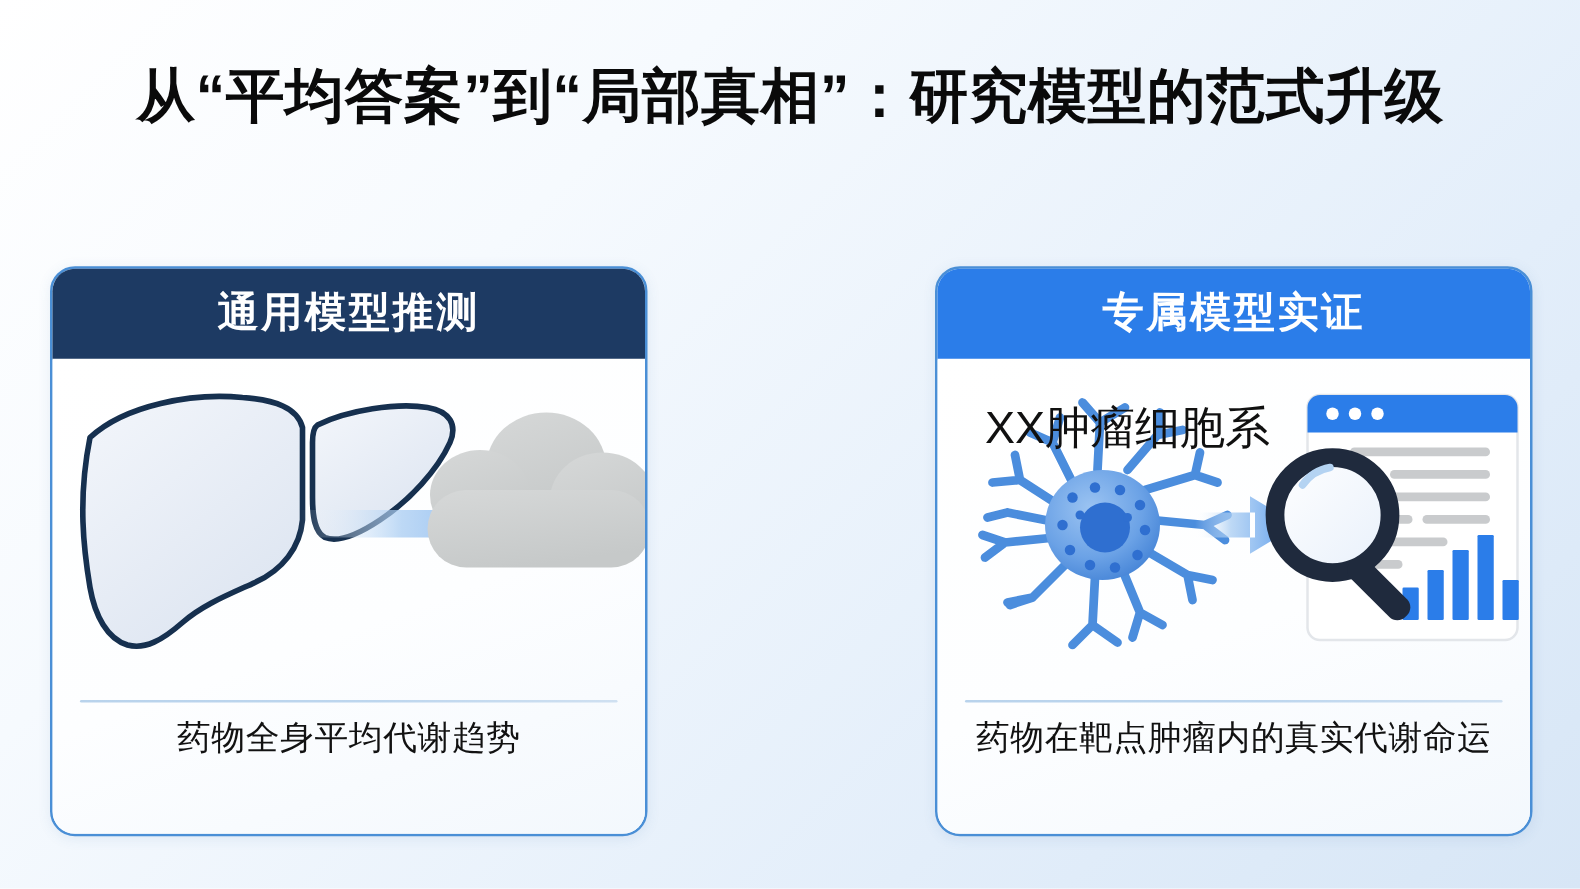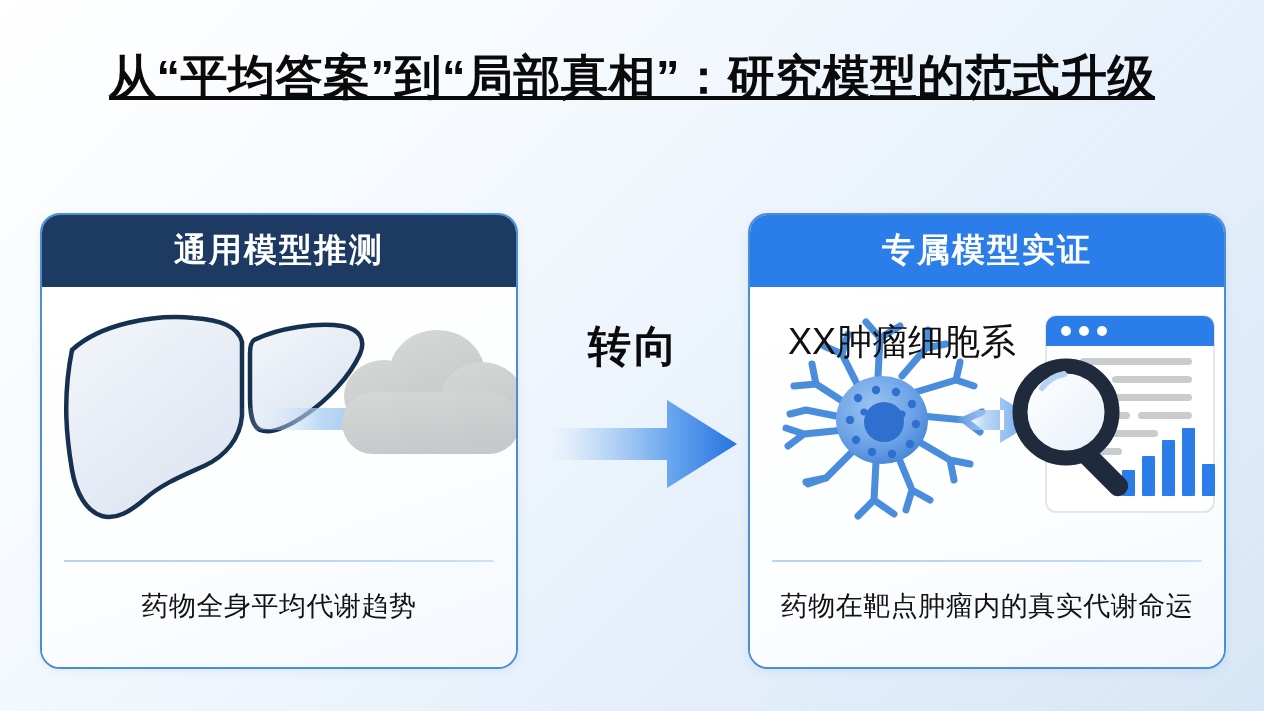--- a/index.html
+++ b/index.html
@@ -29,21 +29,20 @@
     top: 46px;
     left: 0;
     width: 1264px;
     text-align: center;
     font-size: 47px;
     line-height: 62px;
     font-weight: bold;
     color: #0a0a0a;
     letter-spacing: 0.5px;
     white-space: nowrap;
-    text-decoration: underline;
   }
 
   
   .card {
     position: absolute;
     top: 213px;
     width: 478px;
     height: 456px;
     border-radius: 20px;
     background: #ffffff;
@@ -90,21 +89,21 @@
     top: 272px;
     height: 2px;
     background: linear-gradient(to right, #b9d3ec, #bdd6ee 55%, #cfe0f1);
     border-radius: 2px;
   }
 
   .card-caption {
     position: absolute;
     left: 10px;
     right: 10px;
-    top: 300px;
+    top: 284px;
     text-align: center;
     font-size: 27px;
     color: #121212;
     letter-spacing: 0.5px;
     white-space: nowrap;
   }
 
   
   .illus {
     position: absolute;
@@ -205,34 +204,20 @@
           </g>
         </svg>
       </div>
 
       <div class="card-divider"></div>
 
       <div class="card-caption">药物全身平均代谢趋势</div>
     </div>
   </div>
 
-  <div id="transition">
-    <div id="transition-label">转向</div>
-    <svg id="transition-arrow" width="212" height="96" viewBox="0 0 212 96">
-      <defs>
-        <linearGradient id="bigArrowGrad" x1="0" y1="0" x2="1" y2="0">
-          <stop offset="0%" stop-color="#ffffff" stop-opacity="0"></stop>
-          <stop offset="28%" stop-color="#cbe0f8" stop-opacity="0.85"></stop>
-          <stop offset="70%" stop-color="#64a3ee"></stop>
-          <stop offset="100%" stop-color="#2573e0"></stop>
-        </linearGradient>
-      </defs>
-      <path d="M0 32 L140 32 L140 4 L210 48 L140 92 L140 64 L0 64 Z" fill="url(#bigArrowGrad)"></path>
-    </svg>
-  </div>
 
   <div class="card" id="card-right">
 
     <div class="card-header">
       <span>专属模型实证</span>
     </div>
 
     <div class="card-body">
 
       <div class="illus">

